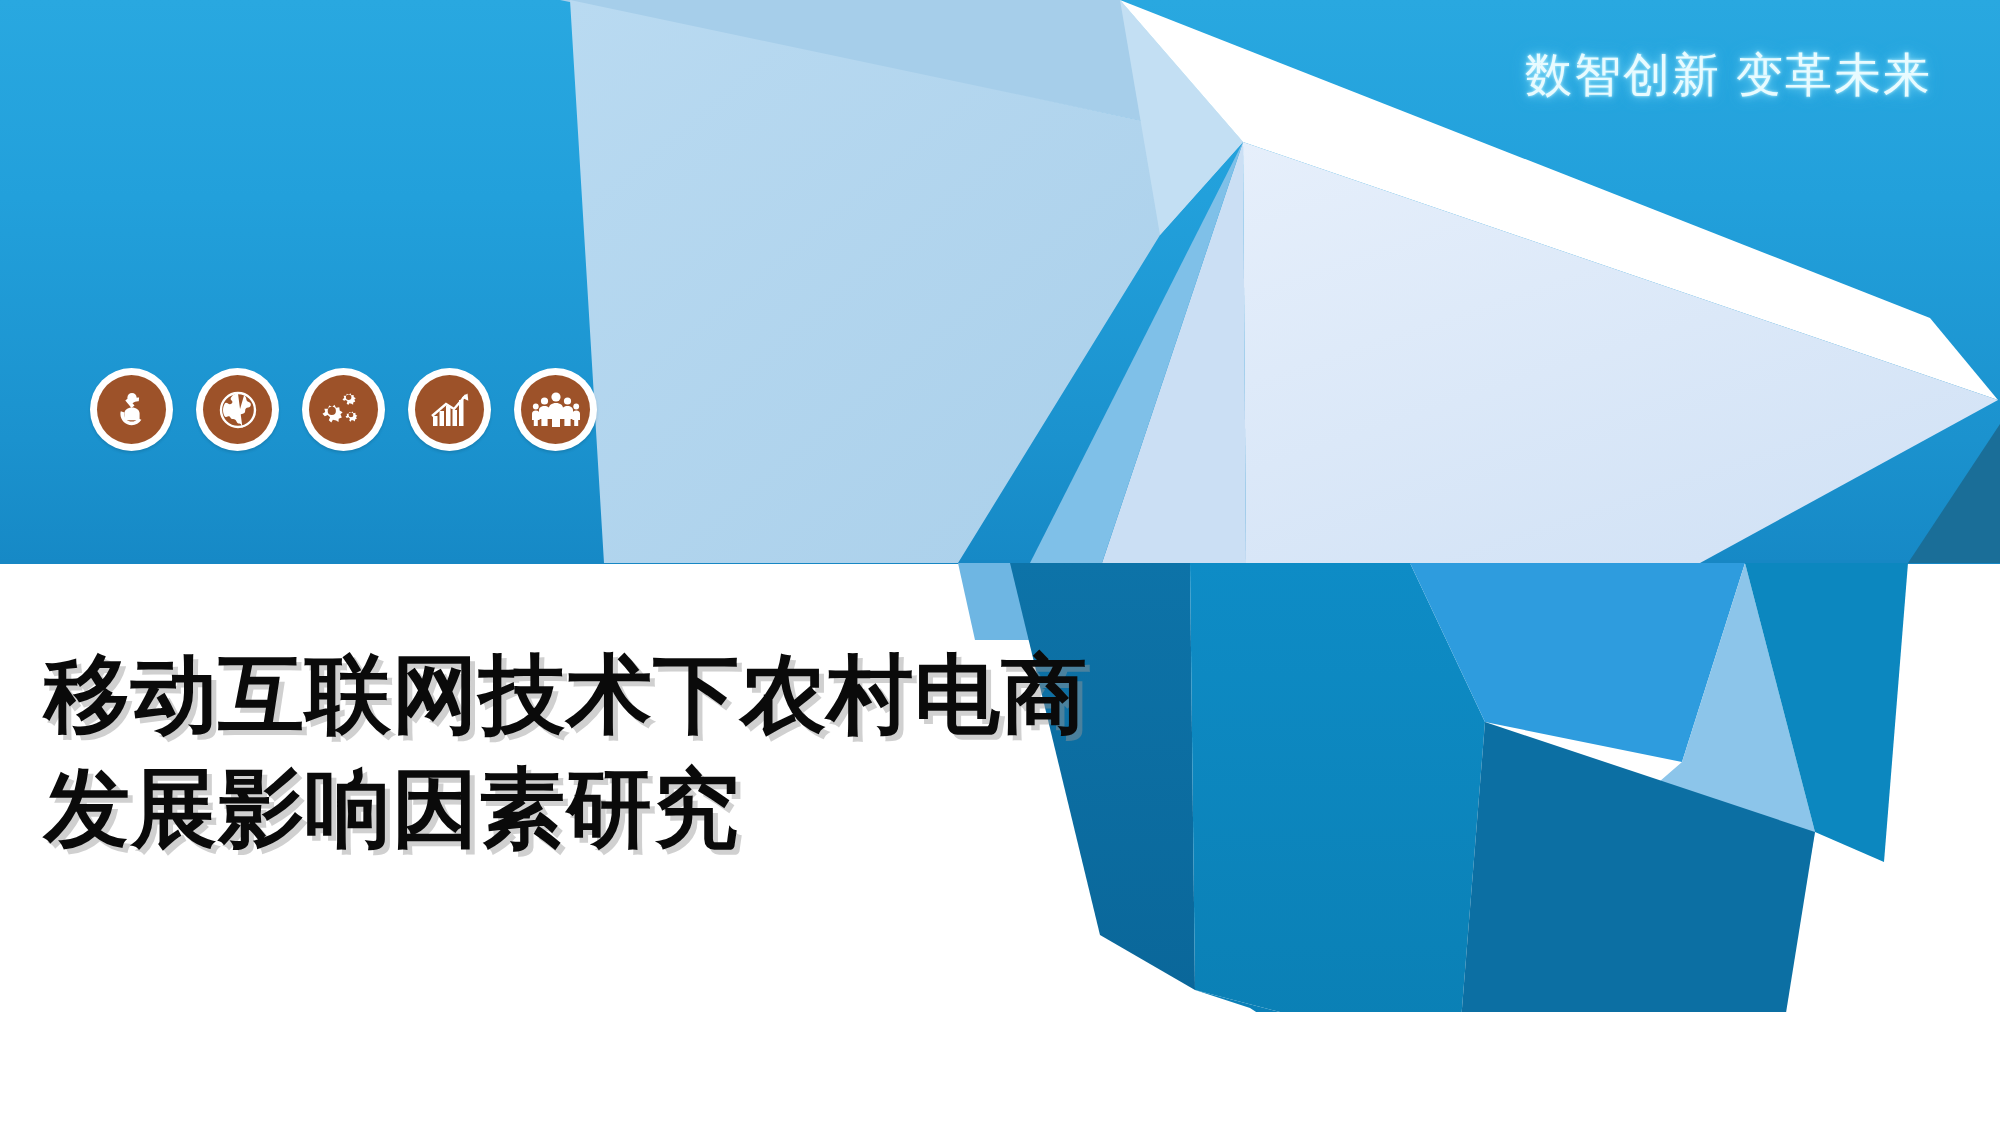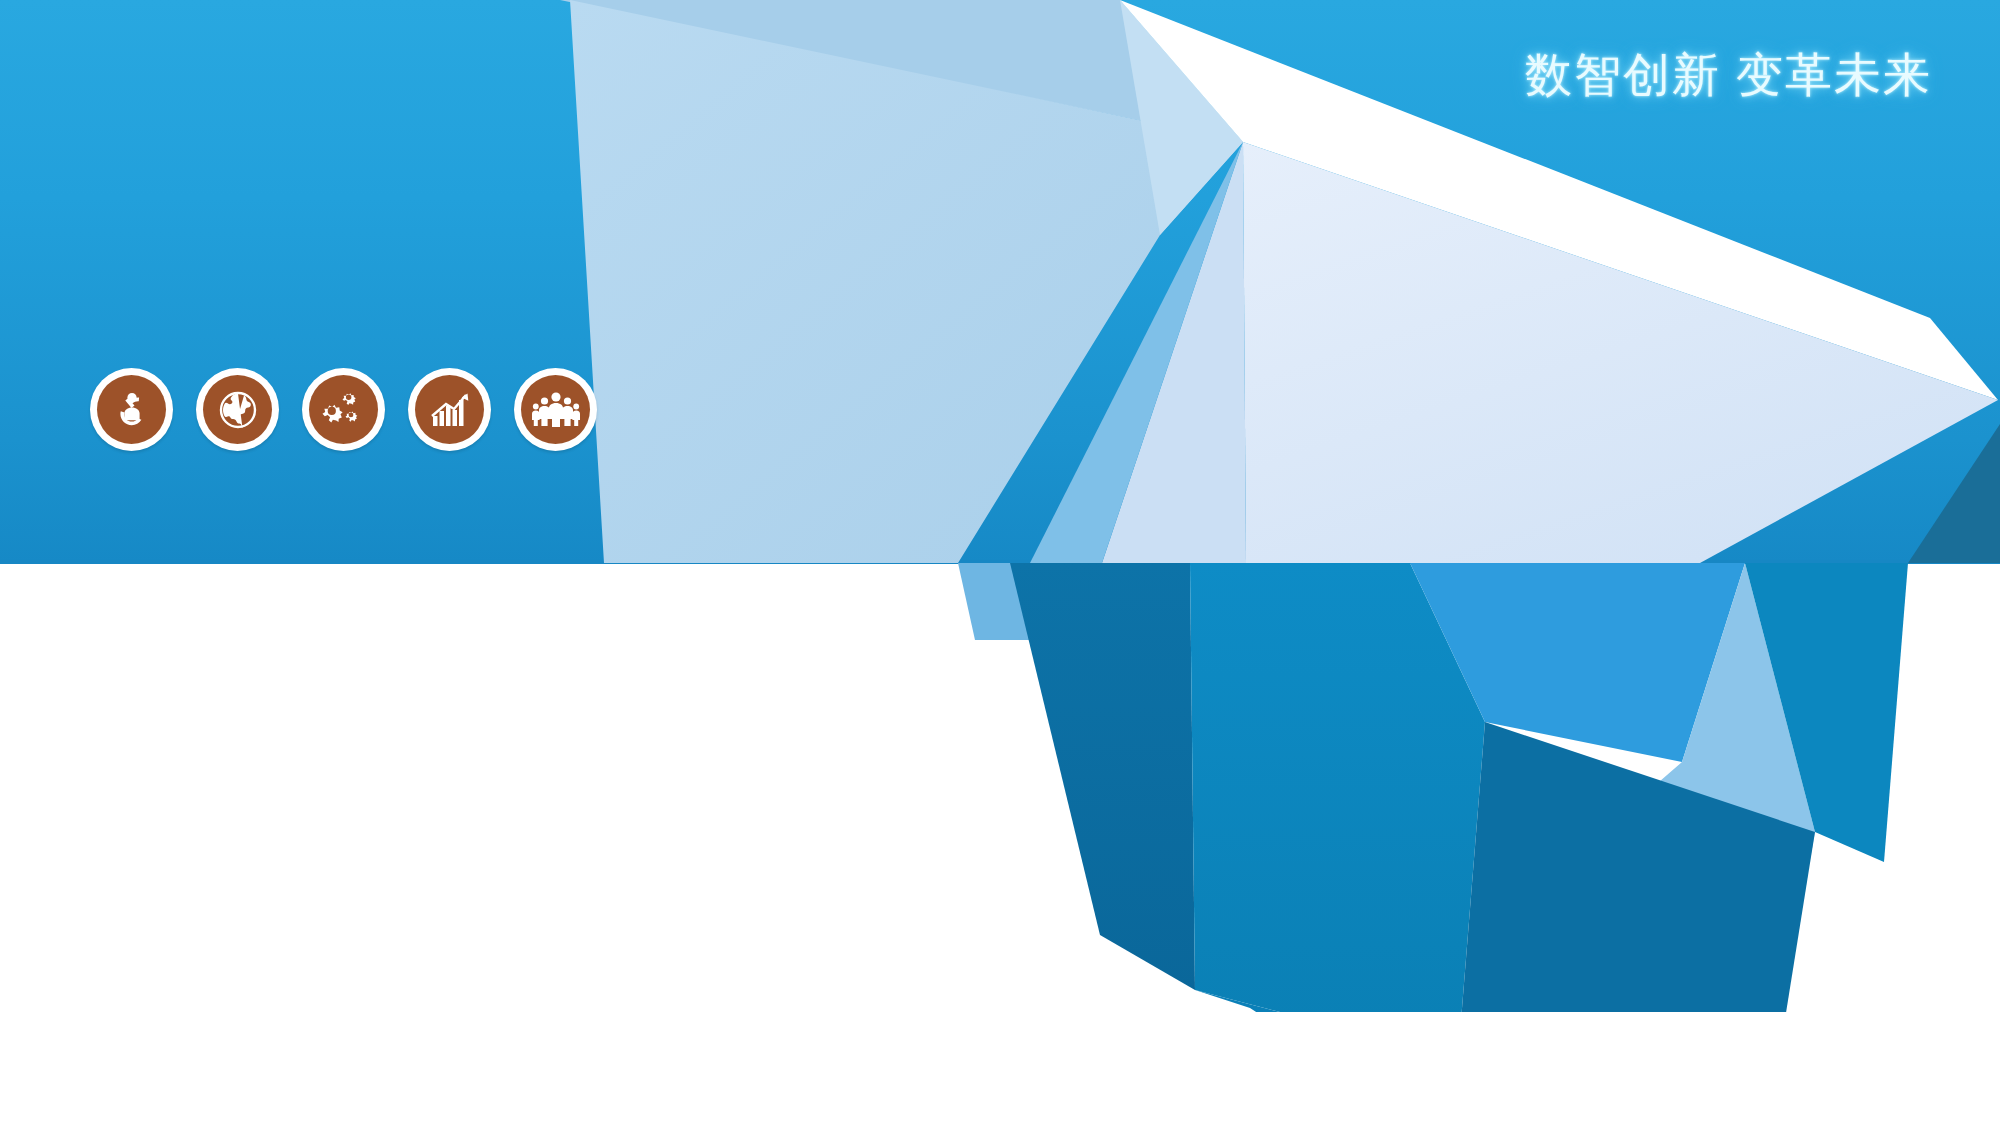--- a/index.html
+++ b/index.html
@@ -246,14 +246,18 @@
           <circle cx="3.8" cy="20.5" r="2.9"></circle>
           <path d="M3.8 24.5C1.3 24.5 0 25.9 0 27.8V34h1.8v6h4v-6h1.8v-6.2c0-1.9-1.3-3.3-3.8-3.3z"></path>
           <circle cx="44.2" cy="20.5" r="2.9"></circle>
           <path d="M44.2 24.5c-2.5 0-3.8 1.4-3.8 3.3V34h1.8v6h4v-6H48v-6.2c0-1.9-1.3-3.3-3.8-3.3z"></path>
         </svg>
       </span>
     </div>
 
   </div>
 
+  <div id="title-block">
+    <div class="title-line">移动互联网技术下农村电商</div>
+    <div class="title-line">发展影响因素研究</div>
+  </div>
 
 </div>
 
 </body></html>

